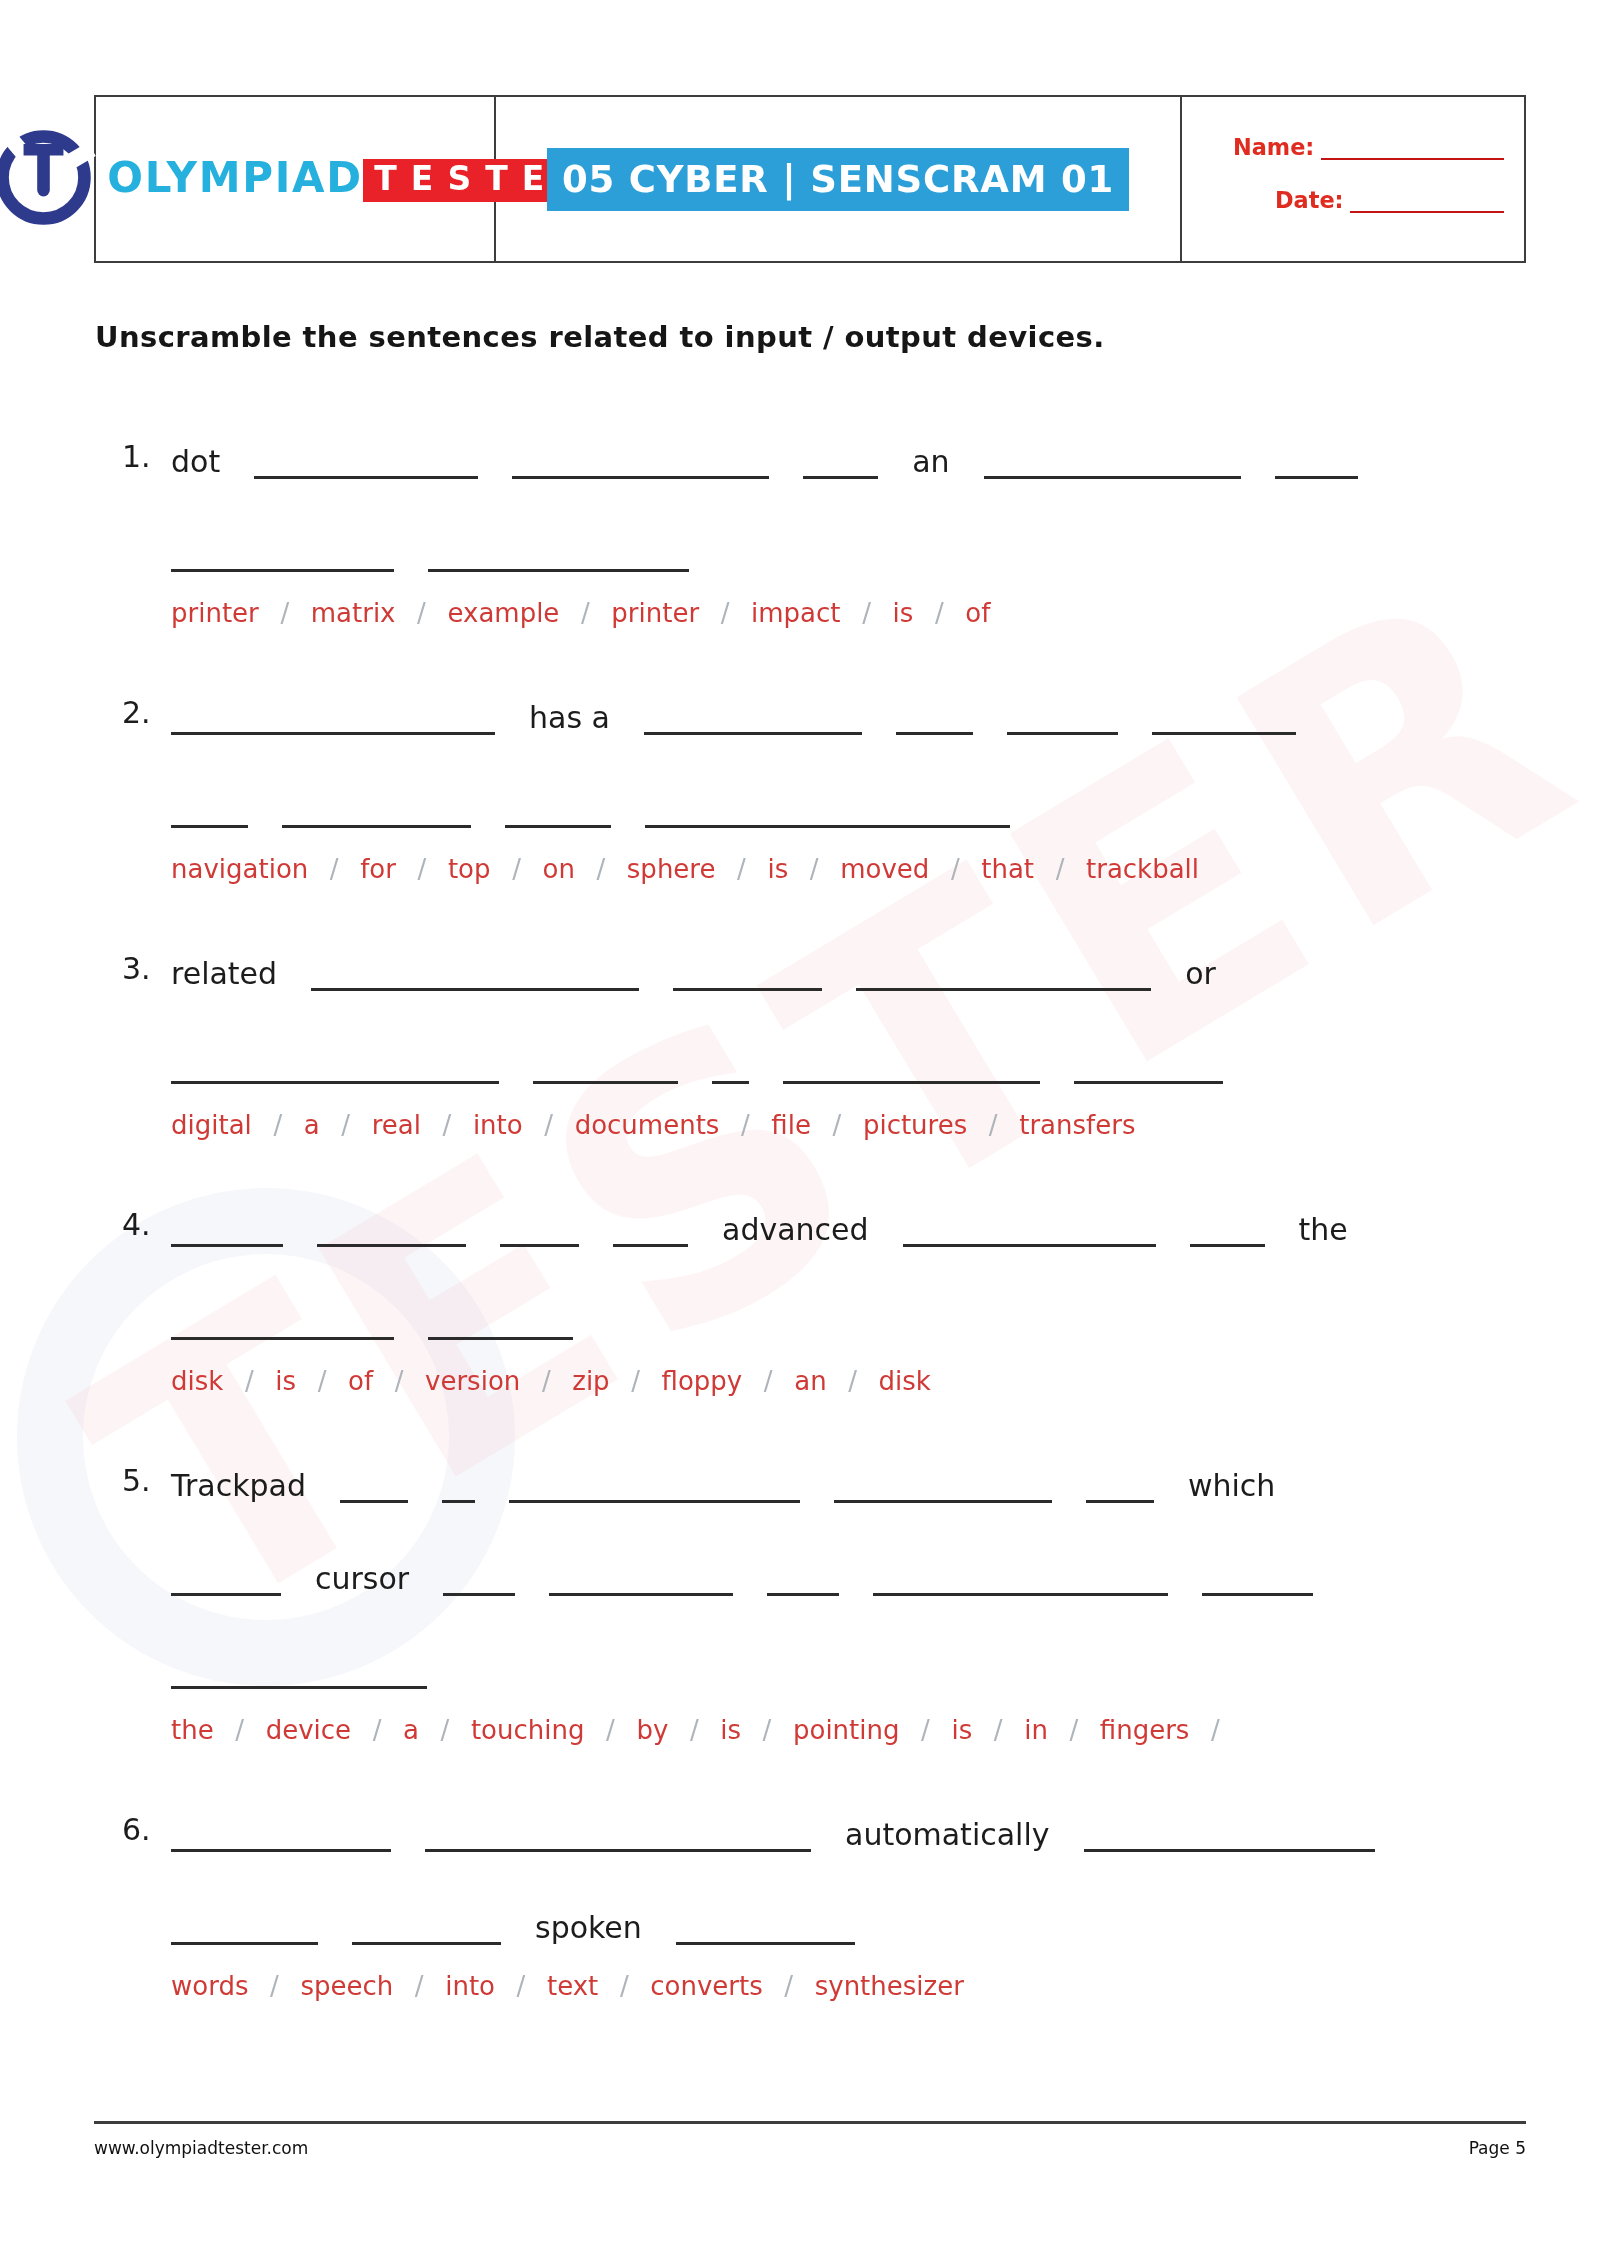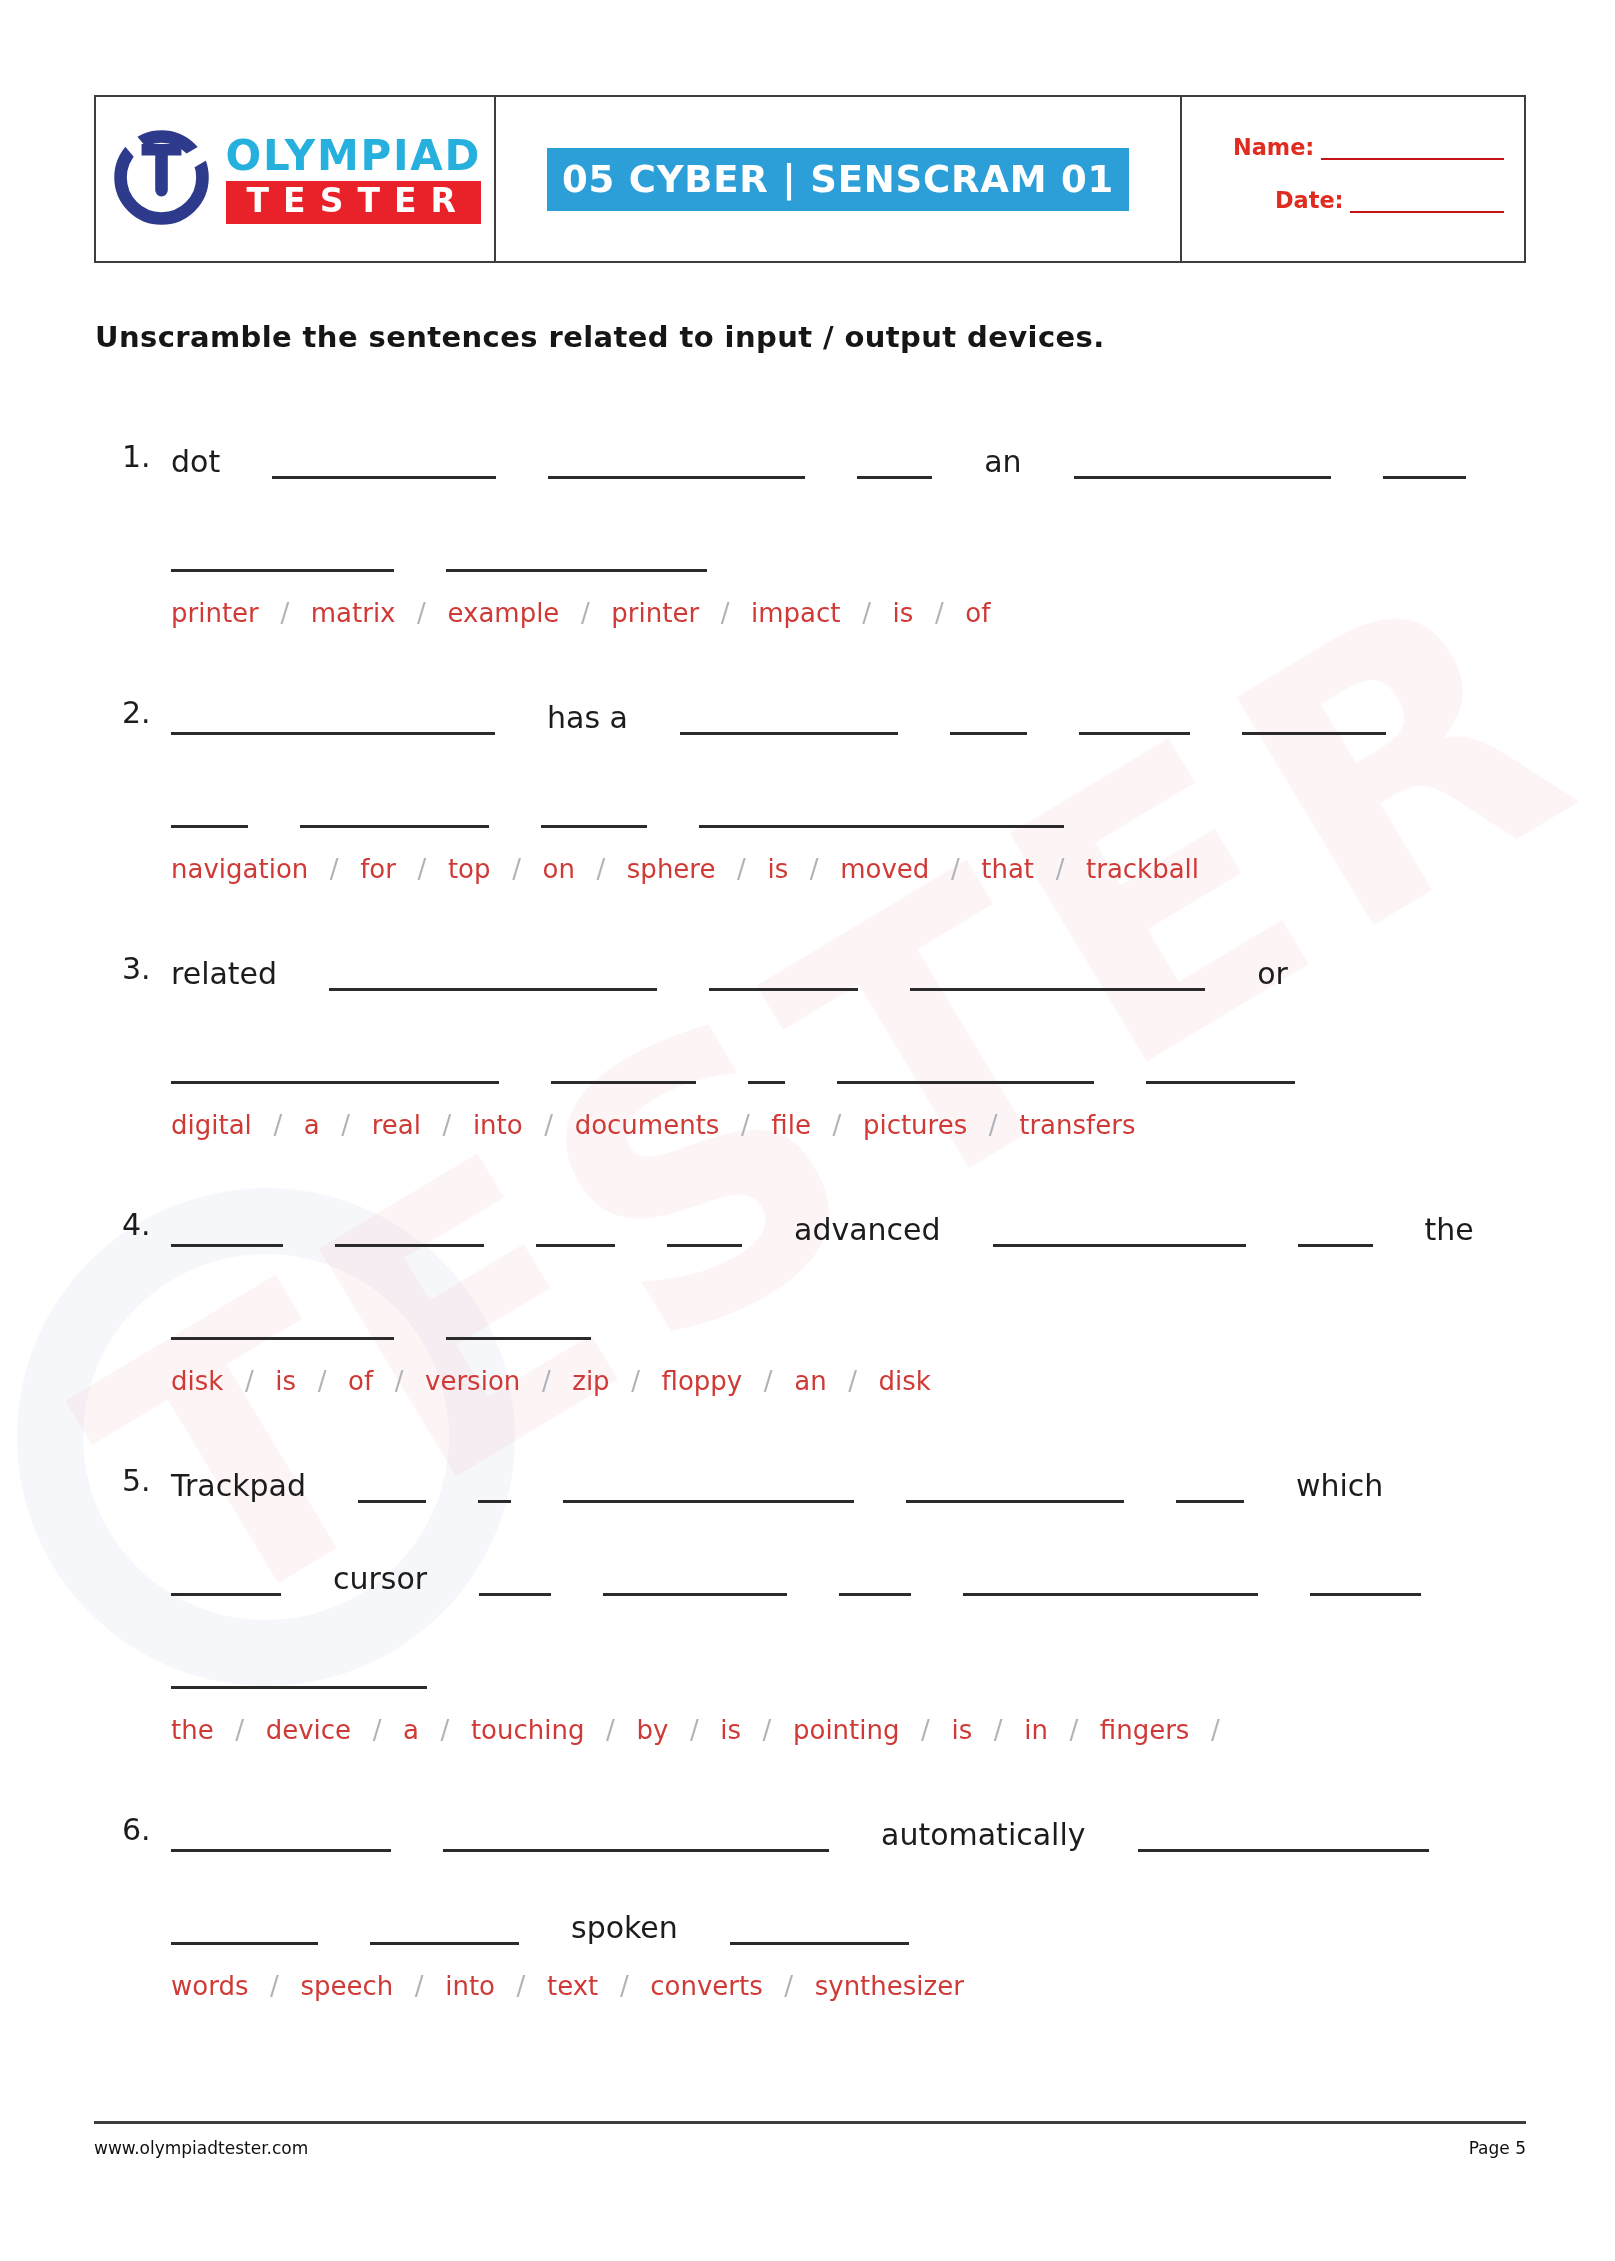--- a/index.html
+++ b/index.html
@@ -23,41 +23,41 @@
 
   .layer { position:relative; z-index:1; }
 
   
   .header-box {
     position:absolute; left:94px; top:95px; width:1432px; height:168px;
     border:2.5px solid #3d3d3d; background:#fff; display:flex;
   }
   .logo-cell { width:400px; border-right:2.5px solid #3d3d3d;
     display:flex; align-items:center; justify-content:center; gap:11.6px; }
-  .logo-text { display:flex; flex-direction:column; align-items:stretch; }
+  .logo-text { display:flex; align-items:stretch; }
   .brand-top { color:#25b0dd; font-size:42px; font-weight:bold; letter-spacing:1.7px; line-height:1.05; }
   .brand-bottom { background:#e92128; color:#fff; font-size:33px; font-weight:bold;
     letter-spacing:14px; padding:2.5px 1.7px 4.2px 11.6px; margin-top:2.5px; text-align:center; line-height:1.1; }
   .title-cell { flex:1; border-right:2.5px solid #3d3d3d;
     display:flex; align-items:center; justify-content:center; }
   .title-badge { background:#2c9fd8; color:#fff; font-size:37px; font-weight:bold;
     padding:10px 15px; letter-spacing:0.8px; white-space:nowrap; }
   .name-cell { width:342px; font-weight:bold; color:#e02b20; font-size:22.4px; }
   .nd-row { display:flex; align-items:flex-end; }
   .nd-row.name { margin:37px 20px 0 51px; }
   .nd-row.date { margin:27px 20px 0 93px; }
   .nd-line { flex:1; border-bottom:2.5px solid #c41414; height:25px; margin-left:6.6px; }
 
   
   .content { position:absolute; left:95px; top:320px; width:1425px; }
   .instruction { font-size:29px; font-weight:bold; letter-spacing:0.4px; height:38px; }
   .questions { margin-top:28px; }
   .question { position:relative; padding-left:76px; margin-bottom:10px; }
   .qnum { position:absolute; left:27px; top:53px; font-size:30px; color:#1c1c1c; }
-  .qline { height:93px; display:flex; align-items:flex-end; column-gap:52px; }
+  .qline { height:93px; display:flex; align-items:flex-end; column-gap:34px; }
   .qword { font-size:30px; line-height:1.15; white-space:nowrap; color:#1c1c1c; }
   .qblank { border-bottom:3.3px solid #2b2b2b; height:8.3px; flex:0 0 auto; }
   .hint { padding-top:23px; font-size:26px; line-height:37px; color:#d03a36; }
   .hsep { color:#aeb4ba; padding:0 21.6px; }
 
   
   .footer-line { position:absolute; left:94px; top:2121px; width:1432px;
     border-top:3.3px solid #3d3d3d; }
   .footer-row { position:absolute; left:94px; top:2138px; width:1432px;
     display:flex; justify-content:space-between; font-size:17px; color:#101010; }

